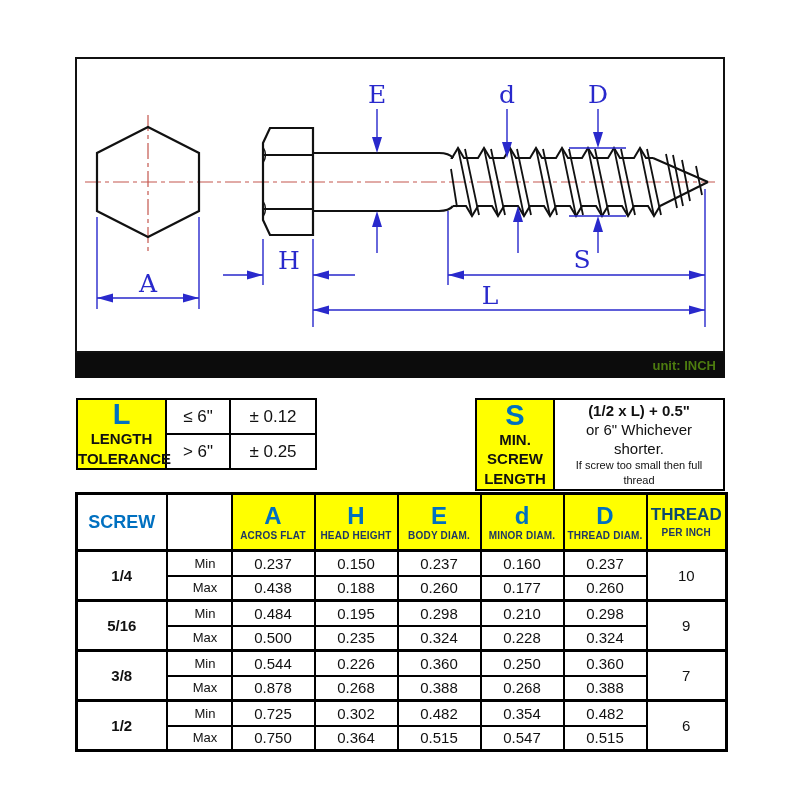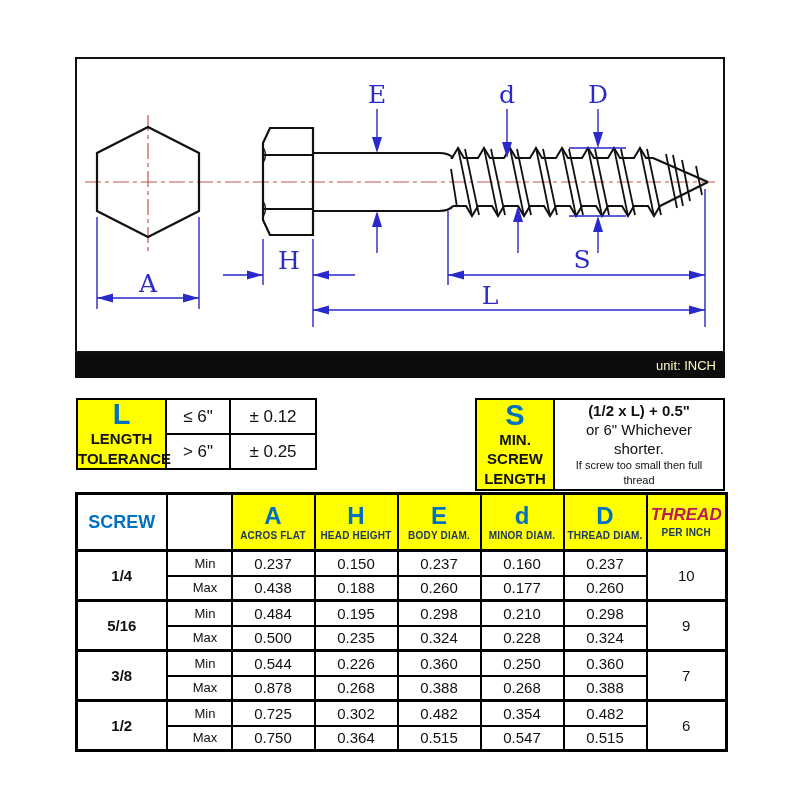--- a/index.html
+++ b/index.html
@@ -3,21 +3,21 @@
 <meta charset="utf-8">
 <style>
   html,body{margin:0;padding:0;background:#ffffff;}
   body{width:800px;height:800px;position:relative;font-family:"Liberation Sans",sans-serif;color:#111;}
 
   
   #drawing-box{position:absolute;left:75px;top:57px;width:650px;height:296px;
     border:2px solid #111;box-sizing:border-box;background:#fff;overflow:hidden;}
   #unit-bar{position:absolute;left:75px;top:353px;width:650px;height:25px;background:#0c0c0c;
     box-sizing:border-box;display:flex;align-items:center;justify-content:flex-end;padding-right:9px;}
-  #unit-bar span{color:#fef9c3;font-size:13px;font-weight:normal;}
+  #unit-bar span{color:#4d7c0f;font-size:13px;font-weight:bold;}
 
   svg text.dim{font-family:"DejaVu Serif",serif;font-size:25px;fill:#2929cc;}
 
   
   .tol{position:absolute;border-collapse:collapse;background:#fff;table-layout:fixed;}
   .tol td{border:2.5px solid #000;text-align:center;vertical-align:middle;padding:0;box-sizing:border-box;}
   .tol .key{background:#ffff00;}
   .tol .key .letter{font-size:29px;font-weight:bold;color:#0070c0;line-height:1.0;}
   .tol .key .cap{font-size:15px;font-weight:bold;color:#111;line-height:1.3;}
   #tol-l{left:76px;top:398px;width:239px;height:71px;}
@@ -32,21 +32,21 @@
   
   #main-table{position:absolute;left:75px;top:492px;width:650px;border-collapse:collapse;
     table-layout:fixed;background:#fff;border:3px solid #000;}
   #main-table td,#main-table th{border:2px solid #000;text-align:center;vertical-align:middle;
     padding:0;box-sizing:border-box;}
   #main-table thead th{height:57px;border-bottom:3px solid #000;}
   #main-table .yellow{background:#ffff00;}
   #main-table .screw-h{color:#0070c0;font-size:18px;font-weight:bold;}
   #main-table .letter{display:block;font-size:24px;font-weight:bold;color:#0070c0;line-height:1.05;}
   #main-table .sub{display:block;font-size:10px;font-weight:bold;color:#1f3864;letter-spacing:.2px;margin-top:2px;}
-  #main-table .th-title{display:block;font-size:17px;font-weight:bold;color:#be185d;line-height:1.1;font-style:italic;}
+  #main-table .th-title{display:block;font-size:17px;font-weight:bold;color:#0c4a6e;line-height:1.1;}
   #main-table tbody td{height:25px;font-size:15px;}
   #main-table td.size{font-weight:bold;}
   #main-table td.mm{font-size:13px;padding-left:12px;}
   #main-table tr.gstart td{border-top:3.5px solid #000;}
   #main-table tr.maxrow td{border-top:1.5px solid #000;}
 </style>
 </head>
 <body>
 
 <div id="drawing-box">

